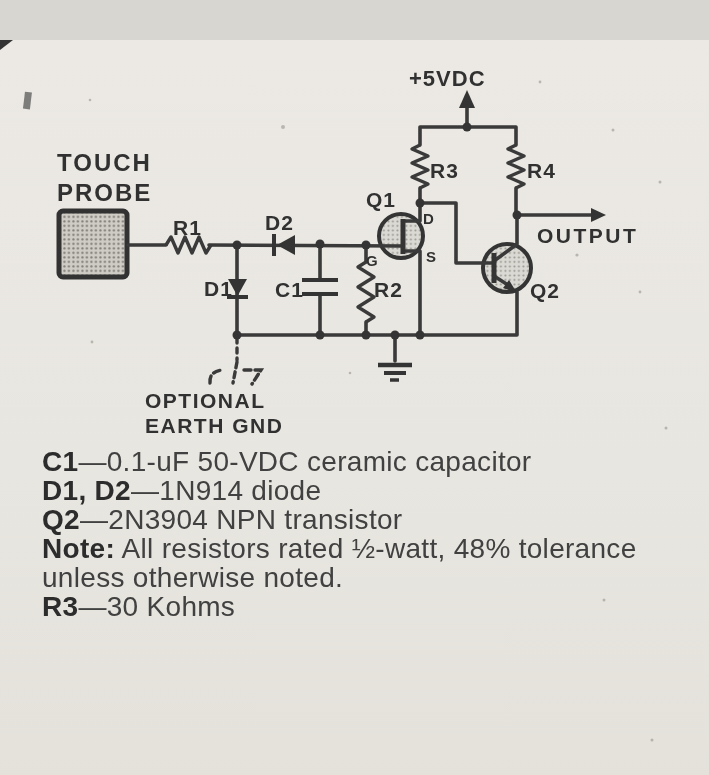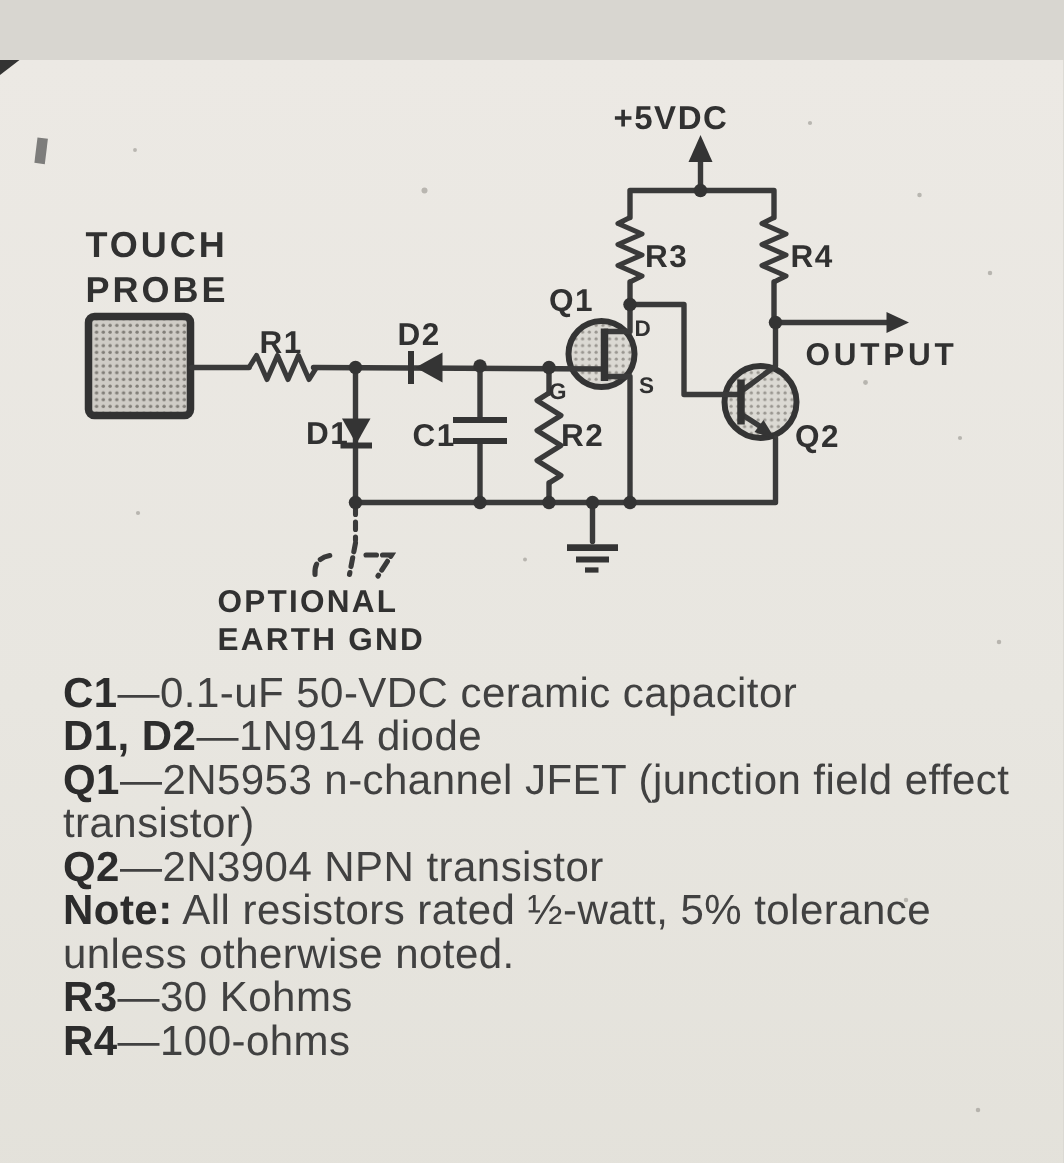--- a/index.html
+++ b/index.html
@@ -155,20 +155,18 @@
     <text class="clbl" x="527" y="138" font-size="21" letter-spacing="1">R4</text>
     <text class="clbl" x="530" y="258" font-size="21" letter-spacing="1">Q2</text>
     <text class="clbl" x="537" y="203" font-size="21" letter-spacing="2.5">OUTPUT</text>
     <text class="clbl" x="145" y="368" font-size="21" letter-spacing="1.5">OPTIONAL</text>
     <text class="clbl" x="145" y="393" font-size="21" letter-spacing="1.5">EARTH GND</text>
   </svg>
 
   <div class="parts">
     <div class="pl"><span class="plb">C1</span><span>—0.1-uF 50-VDC ceramic capacitor</span></div>
     <div class="pl"><span class="plb">D1, D2</span><span>—1N914 diode</span></div>
-    <div class="pl"><span class="plb">Q1</span><span>—2N5953 n-channel JFET (junction field effect transistor)</span></div>
     <div class="pl"><span class="plb">Q2</span><span>—2N3904 NPN transistor</span></div>
-    <div class="pl"><span class="plb">Note:</span><span> All resistors rated ½-watt, 5% tolerance unless otherwise noted.</span></div>
+    <div class="pl"><span class="plb">Note:</span><span> All resistors rated ½-watt, 48% tolerance unless otherwise noted.</span></div>
     <div class="pl"><span class="plb">R3</span><span>—30 Kohms</span></div>
-    <div class="pl"><span class="plb">R4</span><span>—100-ohms</span></div>
   </div>
 
 </div>
 
 </body></html>

